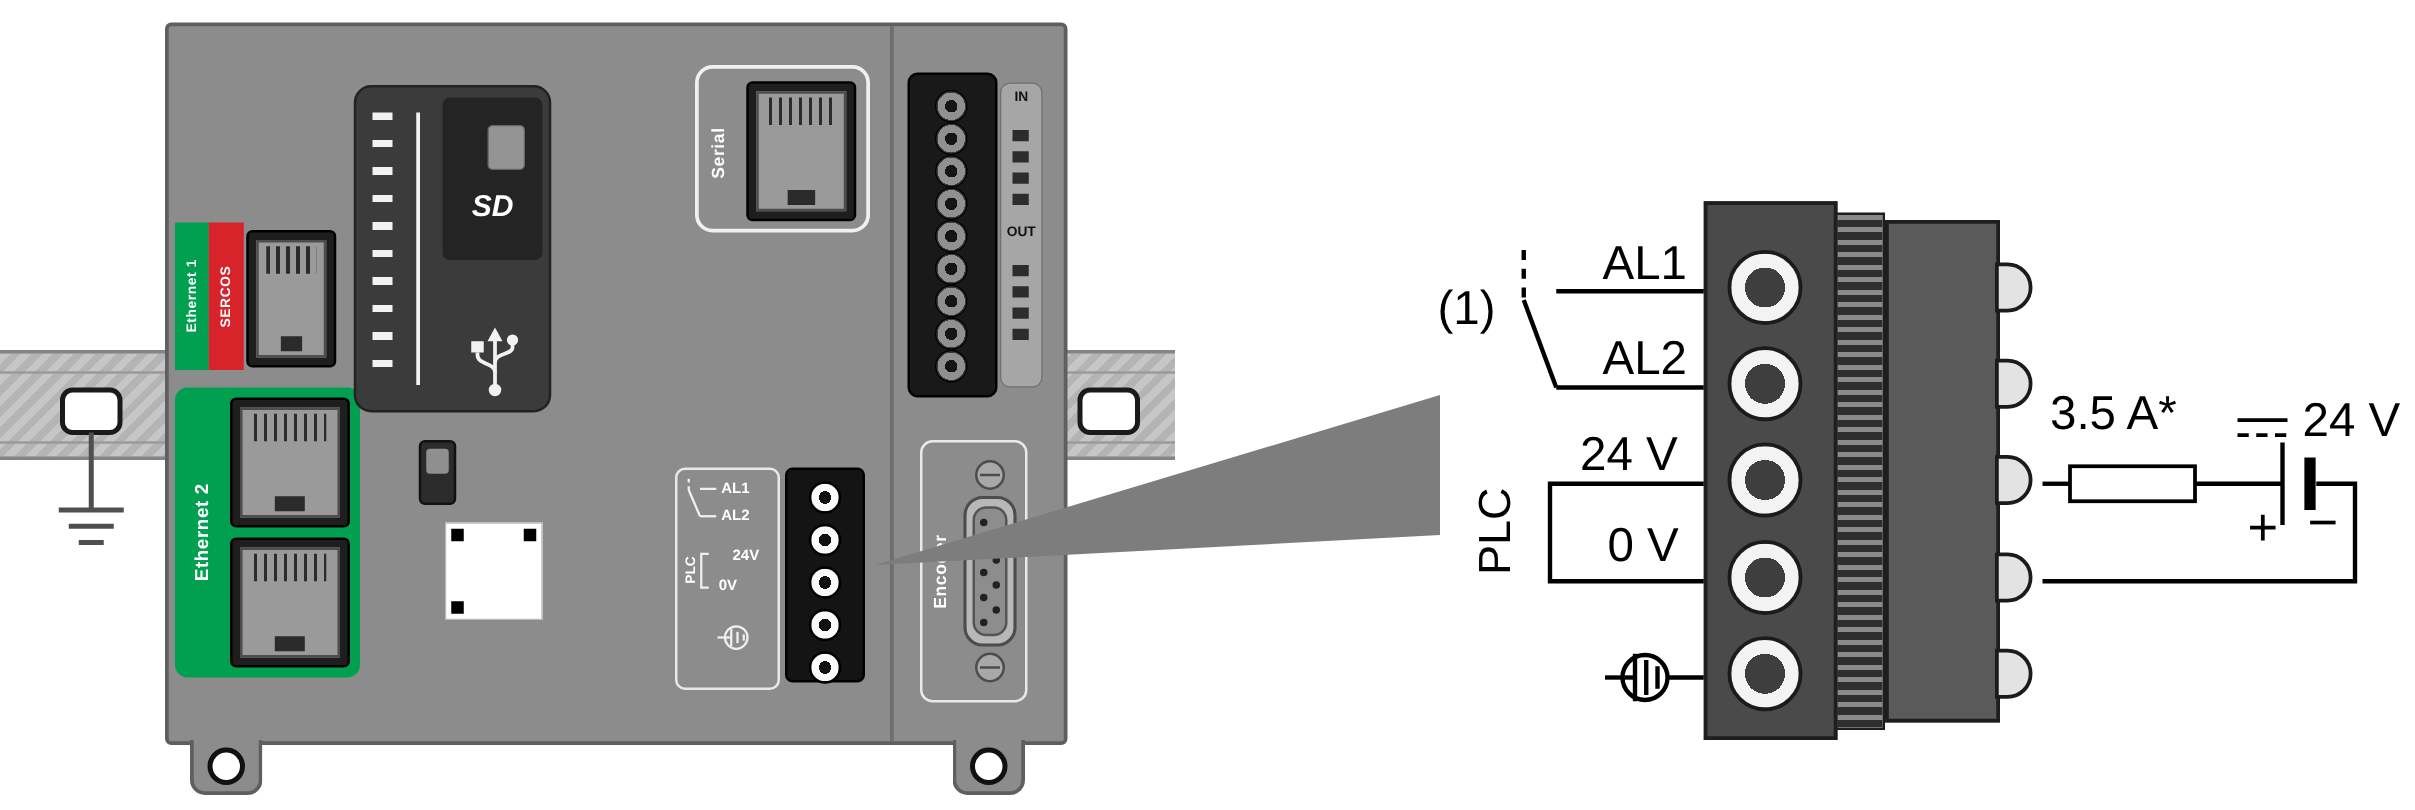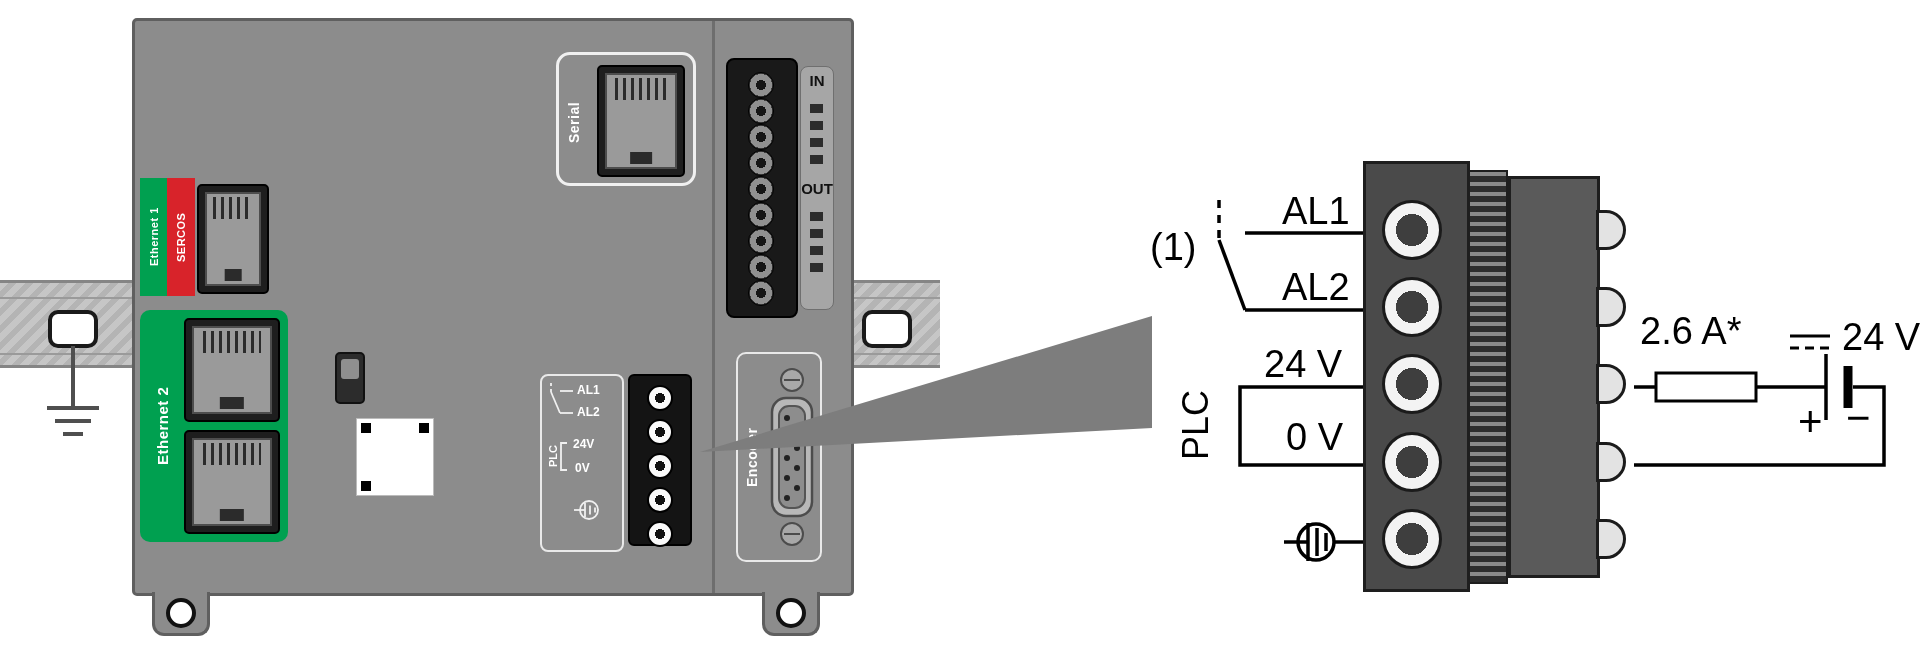--- a/index.html
+++ b/index.html
@@ -37,21 +37,21 @@
   .sd-ladder{background:repeating-linear-gradient(180deg,#f2f2f2 0 6px,transparent 6px 22px);}
   .sd-slot{background:#242424;border-radius:6px;}
   .sd-btn{background:#949494;border:1px solid #666;border-radius:4px;}
 
   .outline-white{border:3px solid #f0f0f0;border-radius:14px;}
 
   .io-base{background:#191919;border:2px solid #000;border-radius:8px;}
   .screw{width:26px;height:26px;border-radius:50%;border:1px solid #000;
          background:radial-gradient(circle,#151515 0 5px,#909090 5px 11px,#3a3a3a 11px);}
   .led-strip{background:#a6a6a6;border:1px solid #6f6f6f;border-radius:8px;}
-  .io-txt{font-size:15px;font-weight:bold;color:#111;text-align:center;width:34px;}
+  .io-txt{font-size:11px;font-weight:bold;color:#111;text-align:center;width:34px;}
   .led{width:13px;height:9px;background:#2c2c2c;}
 
   .alarm-conn{background:#141414;border:2px solid #000;border-radius:6px;}
   .pin-small{width:26px;height:26px;border-radius:50%;border:2px solid #000;
              background:radial-gradient(circle,#111 0 5px,#fafafa 5px);}
   .alarm-lbl{color:#fff;font-size:12px;font-weight:600;white-space:nowrap;}
   .alarm-box{border:2px solid #e9e9e9;border-radius:8px;}
 
   .toggle{background:#2c2c2c;border:2px solid #111;border-radius:5px;}
   .toggle-knob{position:absolute;left:4px;top:5px;width:18px;height:20px;background:#8f8f8f;border-radius:3px;}
@@ -119,20 +119,38 @@
       <div class="rj45-notch"></div>
     </div>
   </div>
   <div class="abs rj45" style="left:184px;top:430px;width:96px;height:104px;">
     <div class="rj45-inner">
       <div class="rj45-pins"></div>
       <div class="rj45-notch"></div>
     </div>
   </div>
 
+  <div class="abs sd-module" style="left:283px;top:68px;width:158px;height:262px;">
+    <div class="abs sd-ladder" style="left:13px;top:20px;width:16px;height:214px;"></div>
+    <div class="abs" style="left:48px;top:20px;width:3px;height:218px;background:#f2f2f2;"></div>
+    <div class="abs sd-slot" style="left:69px;top:8px;width:80px;height:130px;"></div>
+    <div class="abs sd-btn" style="left:105px;top:30px;width:30px;height:36px;"></div>
+    <div class="abs" style="left:75px;top:82px;width:68px;text-align:center;color:#fff;font-size:24px;font-weight:bold;font-style:italic;">SD</div>
+    <svg class="abs" style="left:85px;top:190px;" width="52" height="60" viewBox="0 0 52 60">
+      <g stroke="#f2f2f2" stroke-width="3" fill="none">
+        <circle cx="26" cy="52" r="5" fill="#f2f2f2" stroke="none"></circle>
+        <path d="M26 48 V12"></path>
+        <path d="M26 38 C26 30 12 32 12 24 V22"></path>
+        <path d="M26 30 C26 22 40 24 40 18 V16"></path>
+      </g>
+      <polygon points="26,2 20,13 32,13" fill="#f2f2f2"></polygon>
+      <rect x="7" y="13" width="10" height="9" fill="#f2f2f2"></rect>
+      <circle cx="40" cy="12" r="4.5" fill="#f2f2f2"></circle>
+    </svg>
+  </div>
 
   <div class="abs outline-white" style="left:556px;top:52px;width:140px;height:134px;">
     <div class="abs vtext wlabel" style="left:2px;top:14px;width:26px;height:106px;font-size:14px;">Serial</div>
     <div class="abs rj45" style="left:38px;top:10px;width:88px;height:112px;">
       <div class="rj45-inner">
         <div class="rj45-pins"></div>
         <div class="rj45-notch"></div>
       </div>
     </div>
   </div>
@@ -188,21 +206,21 @@
   <div class="abs qr-card" style="left:356px;top:418px;width:78px;height:78px;">
     <div class="fid" style="left:4px;top:4px;"></div>
     <div class="fid" style="right:4px;top:4px;"></div>
     <div class="fid" style="left:4px;bottom:4px;"></div>
   </div>
 
   <div class="abs alarm-box" style="left:540px;top:374px;width:84px;height:178px;"></div>
   <div class="abs alarm-lbl" style="left:577px;top:383px;">AL1</div>
   <div class="abs alarm-lbl" style="left:577px;top:405px;">AL2</div>
   <div class="abs alarm-lbl vtext" style="left:545px;top:432px;width:16px;height:48px;font-size:11px;">PLC</div>
-  <div class="abs alarm-lbl" style="left:573px;top:437px;">24V</div>
+  <div class="abs alarm-lbl" style="left:586px;top:437px;">24V</div>
   <div class="abs alarm-lbl" style="left:575px;top:461px;">0V</div>
   <svg class="abs" style="left:540px;top:374px;" width="90" height="178" viewBox="0 0 90 178">
     <g stroke="#f0f0f0" stroke-width="1.8" fill="none">
       <path d="M20 17 H33"></path>
         <path d="M20 39 H33"></path>
         <path d="M20 39 L11 18"></path>
       <path d="M11 18 V8" stroke-dasharray="3 3"></path>
       <path d="M27 69 H21 V96 H27"></path>
       <circle cx="49" cy="136" r="9"></circle>
       <path d="M34 136 H45"></path>
@@ -261,18 +279,18 @@
       <path d="M1790 348 H1830" stroke-width="3" stroke-dasharray="9 6"></path>
     </g>
   </svg>
 
   <div class="abs schem-text" style="left:1150px;top:226px;">(1)</div>
   <div class="abs schem-text" style="left:1282px;top:190px;">AL1</div>
   <div class="abs schem-text" style="left:1282px;top:266px;">AL2</div>
   <div class="abs schem-text vtext" style="left:1174px;top:382px;width:44px;height:86px;font-size:36px;">PLC</div>
   <div class="abs schem-text" style="left:1264px;top:343px;">24 V</div>
   <div class="abs schem-text" style="left:1286px;top:416px;">0 V</div>
-  <div class="abs schem-text" style="left:1640px;top:310px;">2.6 A*</div>
+  <div class="abs schem-text" style="left:1640px;top:310px;">3.5 A*</div>
   <div class="abs schem-text" style="left:1842px;top:316px;">24 V</div>
   <div class="abs schem-text" style="left:1798px;top:398px;font-size:42px;">+</div>
   <div class="abs schem-text" style="left:1846px;top:394px;font-size:42px;">−</div>
 
 </div>
 
 </body></html>

